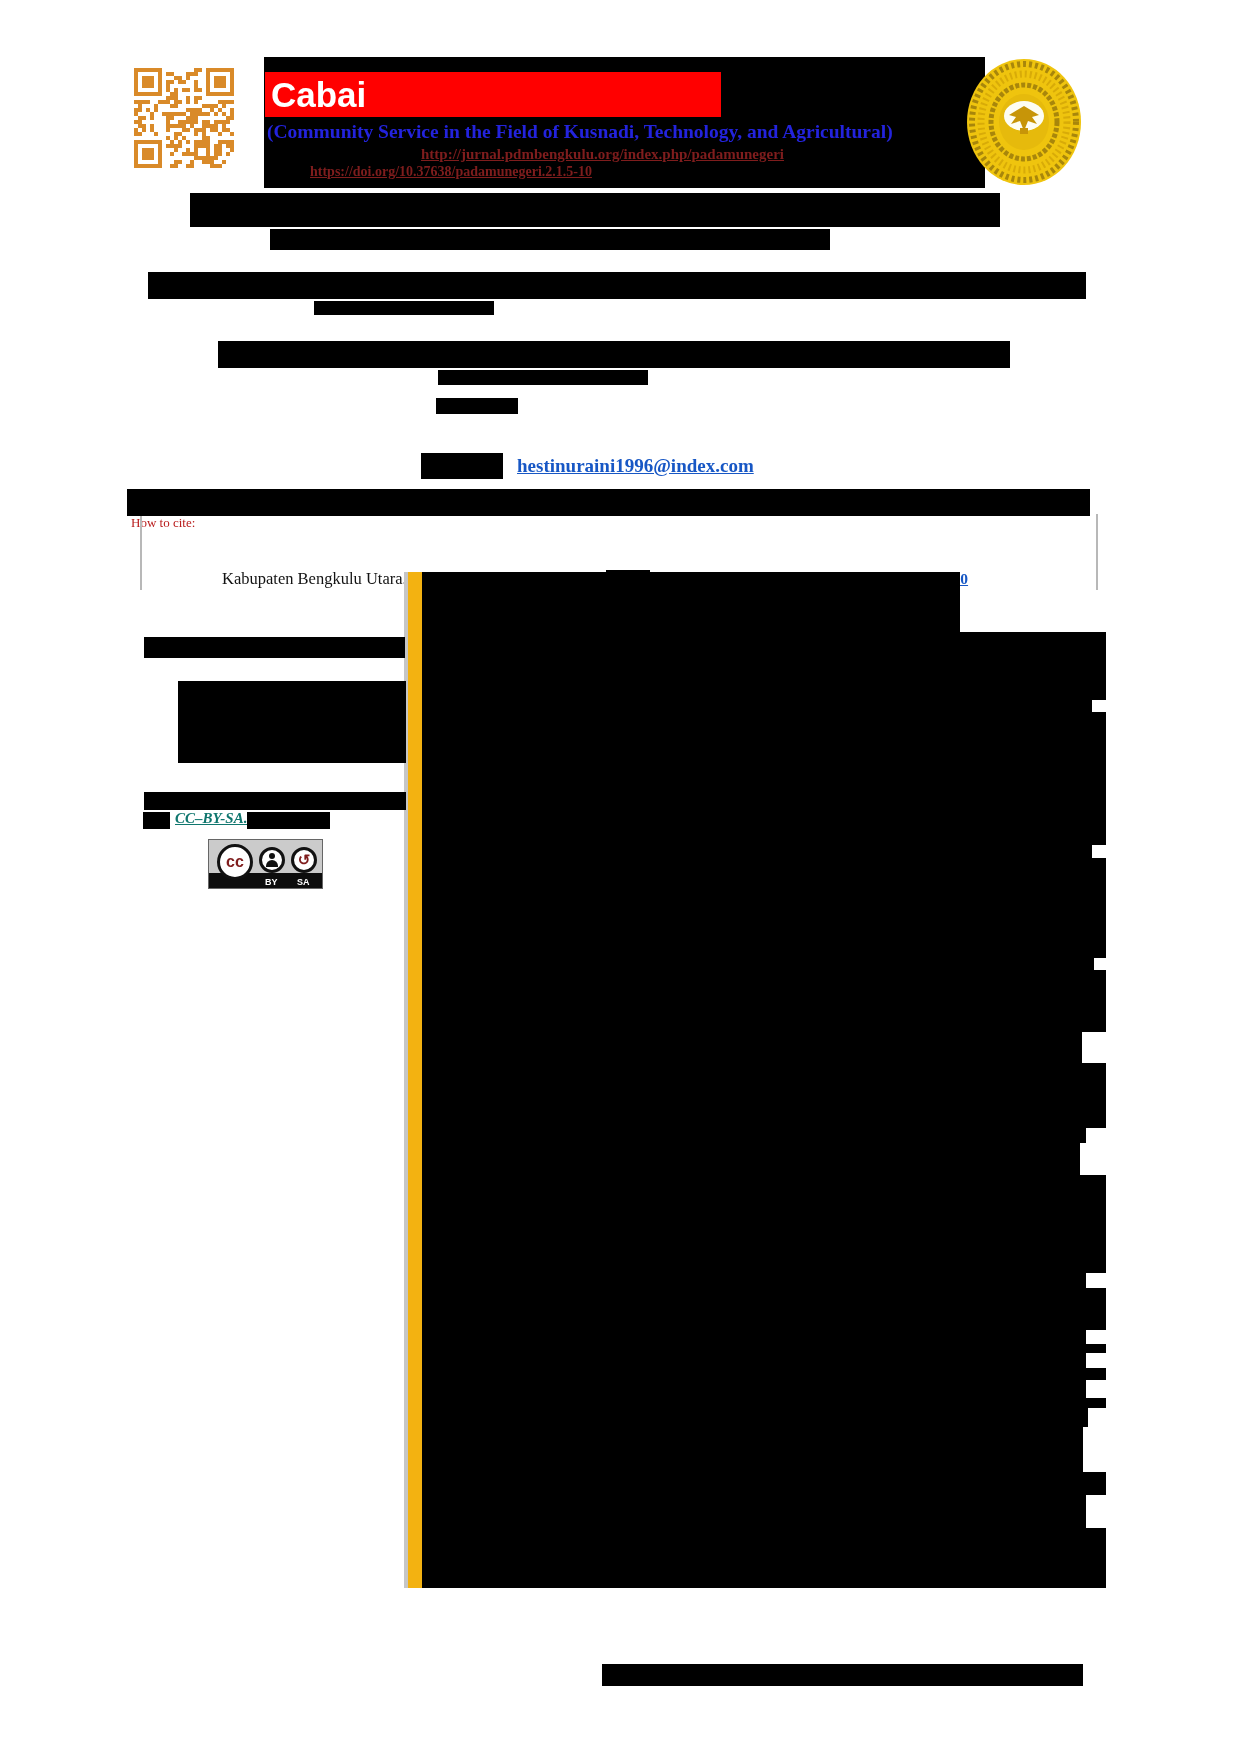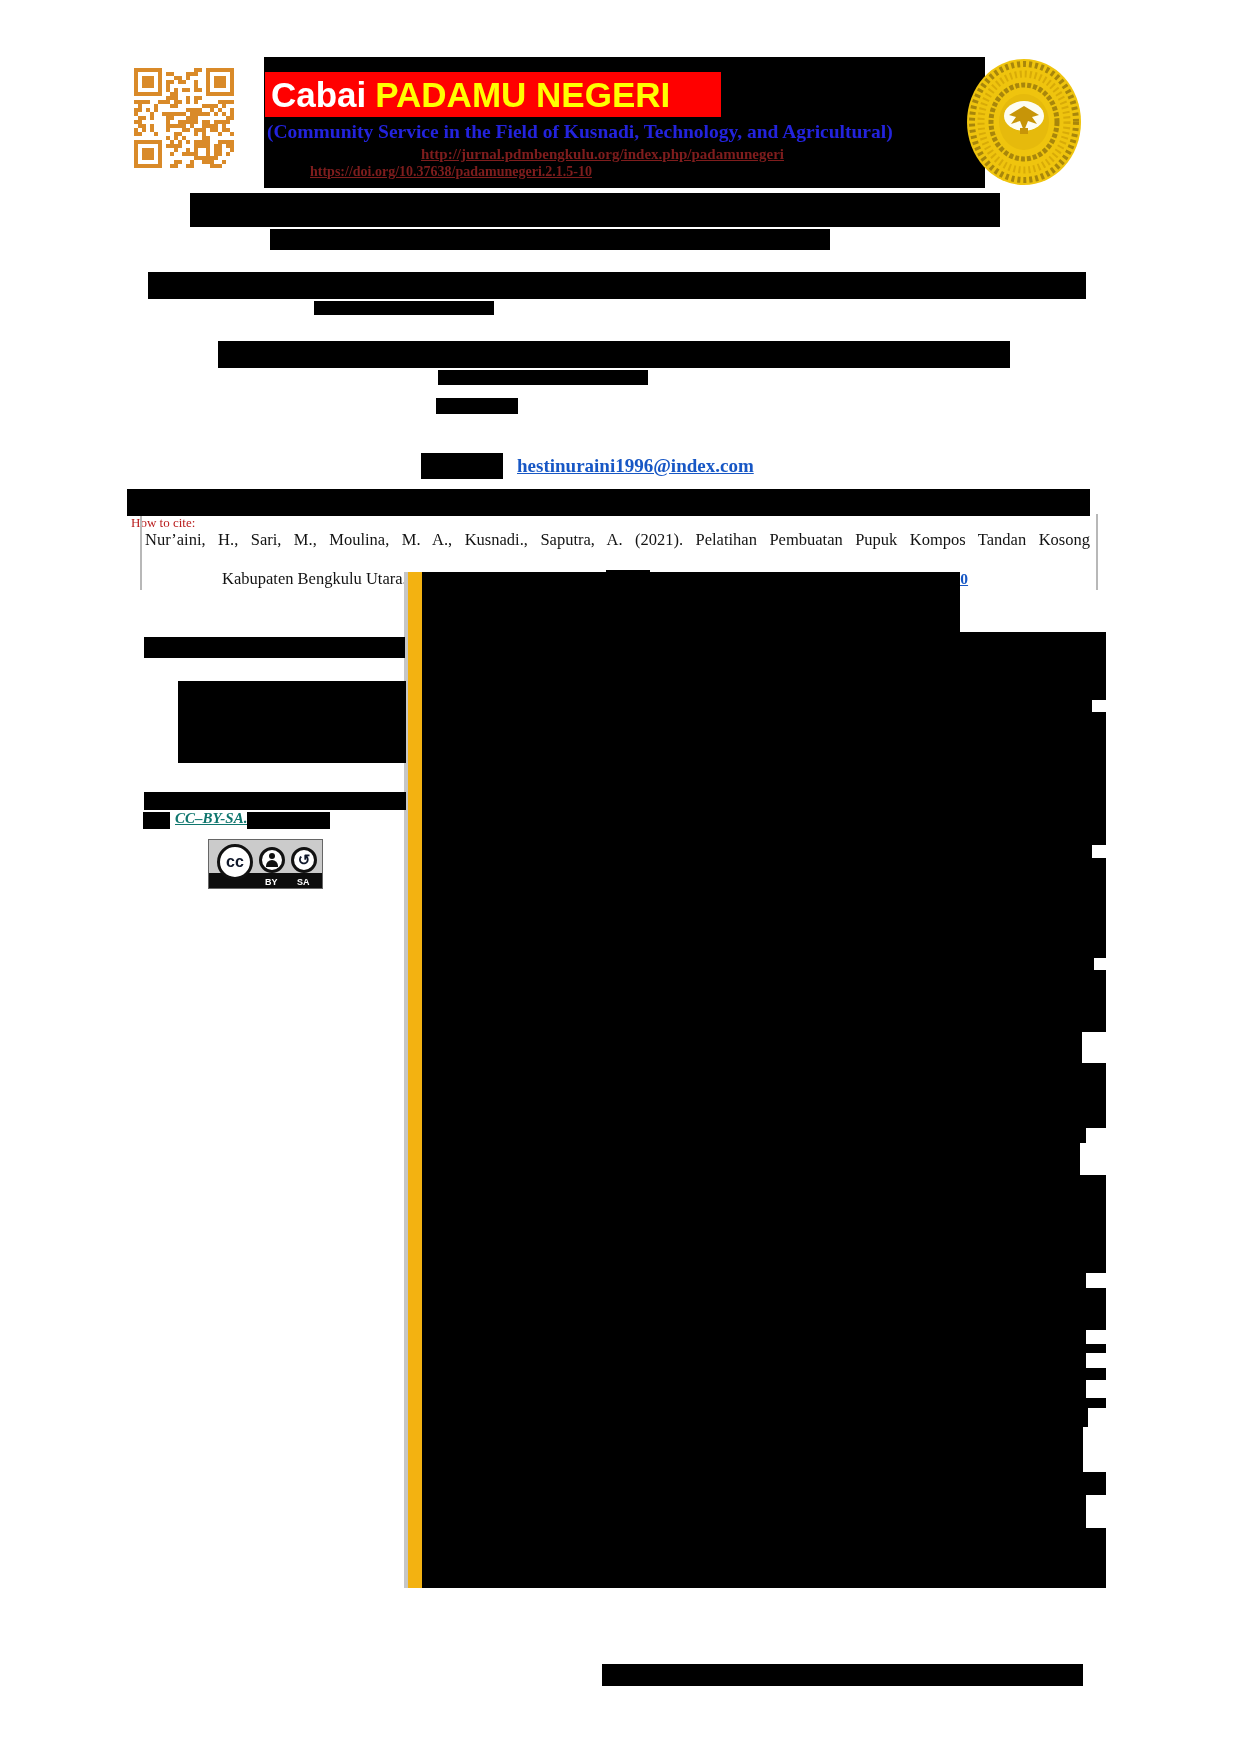--- a/index.html
+++ b/index.html
@@ -42,21 +42,21 @@
   #cite-doi-redact{display:inline-block;width:44px;height:14px;background:#000;margin:0 6px 0 4px;}
   #cite-doi-link{color:#1757c5;font-weight:bold;text-decoration:underline;font-size:15.5px;}
 
   
   #cc-link{left:175px;top:810px;font-size:15px;font-weight:bold;font-style:italic;
       color:#0f766e;text-decoration:underline;white-space:nowrap;}
   #cc-badge{left:208px;top:839px;width:115px;height:50px;background:#cbcbcb;border:1px solid #666;
       box-sizing:border-box;}
   #cc-badge .strip{position:absolute;left:0;right:0;bottom:0;height:15px;background:#0d0d0d;}
   #cc-badge .circ{position:absolute;border:3px solid #111;border-radius:50%;background:#fff;
-      display:flex;align-items:center;justify-content:center;box-sizing:border-box;color:#0f172a;
+      display:flex;align-items:center;justify-content:center;box-sizing:border-box;color:#7f1d1d;
       font-family:"Liberation Sans",sans-serif;font-weight:bold;}
   #cc-circle{left:8px;top:4px;width:36px;height:36px;font-size:16px;}
   #by-circle{left:50px;top:7px;width:26px;height:26px;}
   #sa-circle{left:82px;top:7px;width:26px;height:26px;font-size:15px;}
   .badge-label{position:absolute;bottom:1px;color:#fff;font-size:9px;font-weight:bold;
       font-family:"Liberation Sans",sans-serif;}
   #by-label{left:56px;}  #sa-label{left:88px;}
   #person-head{width:6px;height:6px;border-radius:50%;background:#111;margin-bottom:1px;}
   #person-body{width:12px;height:7px;border-radius:6px 6px 0 0;background:#111;}
   .person-wrap{display:flex;flex-direction:column;align-items:center;}
@@ -295,21 +295,20 @@
         <rect x="0" y="72" width="28" height="4" fill="#d98a29"></rect>
         <rect x="0" y="96" width="28" height="4" fill="#d98a29"></rect>
         <rect x="0" y="72" width="4" height="28" fill="#d98a29"></rect>
         <rect x="24" y="72" width="4" height="28" fill="#d98a29"></rect>
         <rect x="8" y="80" width="12" height="12" fill="#d98a29"></rect>
       </svg>
   </div>
 
   <div class="abs" id="red-banner">
     <span class="prefix">Cabai</span>
-    <span class="main">PADAMU NEGERI</span>
   </div>
 
   <div class="abs" id="subtitle">(Community Service in the Field of Kusnadi, Technology, and Agricultural)</div>
 
   <a class="abs hlink" id="journal-url">http://jurnal.pdmbengkulu.org/index.php/padamunegeri</a>
   <a class="abs hlink" id="doi-url">https://doi.org/10.37638/padamunegeri.2.1.5-10</a>
 
   <svg class="abs" id="emblem" width="122" height="132" viewBox="0 0 122 132">
     <ellipse cx="61" cy="66" rx="57" ry="63" fill="#efc40e"></ellipse>
     <ellipse cx="61" cy="66" rx="52" ry="58" fill="none" stroke="#a8860b" stroke-width="6" stroke-dasharray="3 3"></ellipse>
@@ -321,21 +320,20 @@
     <rect x="57" y="72" width="8" height="6" fill="#c79508"></rect>
   </svg>
 
   <a class="abs" id="email-link">hestinuraini1996@index.com</a>
 
   <div class="abs" id="howcite-label">How to cite:</div>
   <div class="abs" id="pink-notch"></div>
   <div class="abs cite-border" id="cite-border-left"></div>
   <div class="abs cite-border" id="cite-border-right"></div>
 
-  <div class="cite-line" id="cite-line1">Nur’aini, H., Sari, M., Moulina, M. A., Kusnadi., Saputra, A. (2021). Pelatihan Pembuatan Pupuk Kompos Tandan Kosong</div>
   <div class="cite-line" id="cite-line3">
     <span>Kabupaten Bengkulu Utara. </span><span class="jt">Jurnal Padamu Negeri, 2(1).</span><span id="cite-doi-redact"></span><a id="cite-doi-link">https://doi.org/10.37638/padamunegeri.2.1.5-10</a>
   </div>
 
   <a class="abs" id="cc-link">CC–BY-SA.</a>
 
   <div class="abs" id="cc-badge">
     <div class="strip"></div>
     <div class="circ" id="cc-circle">
       <span>cc</span>

